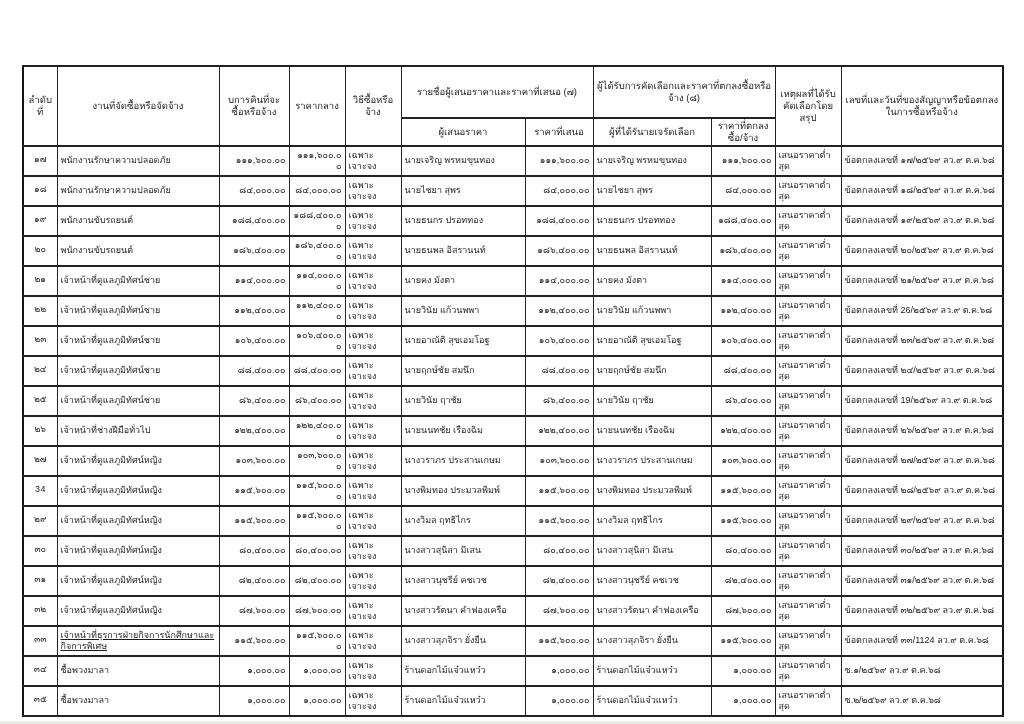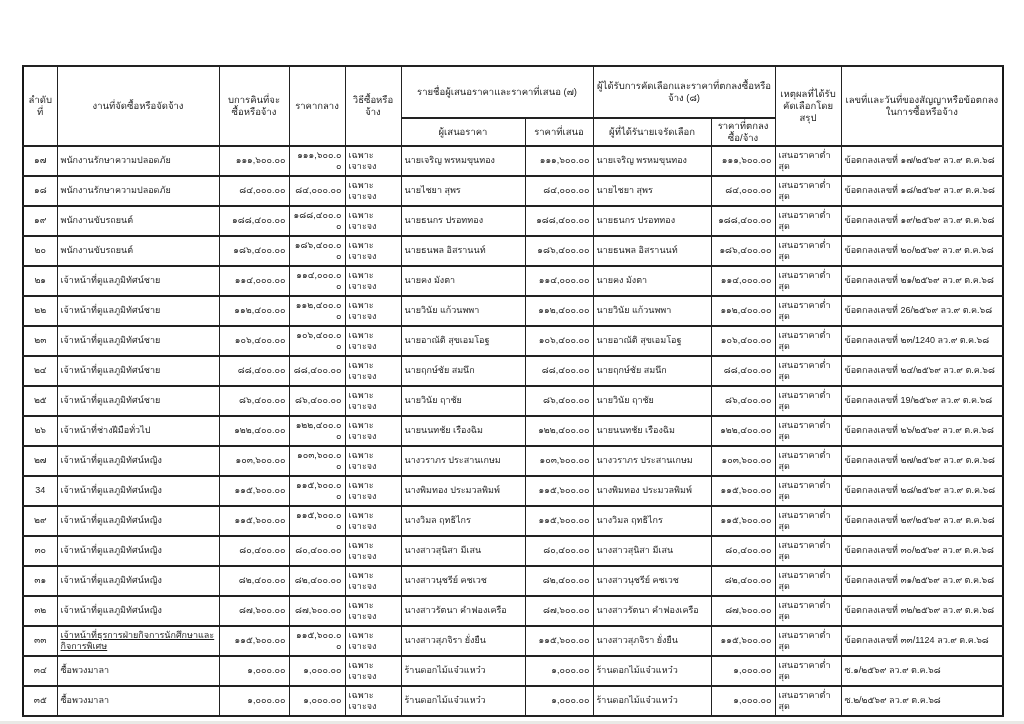--- a/index.html
+++ b/index.html
@@ -28,21 +28,21 @@
     line-height: 1.25;
     overflow: hidden;
     vertical-align: middle;
     white-space: normal;
     word-break: break-word;
   }
   table.proc thead th { text-align: center; font-size: 9.5px; }
   thead tr.h-main th { height: 52px; }
   thead tr.h-sub th { height: 24px; border-bottom-width: 2.5px; }
   tbody td { height: 30px; }
-  td.al-c { text-align: center; }
+  td.al-c { text-align: center; font-family: Liberation Mono, monospace; }
   td.al-l { text-align: left; }
   td.al-r { text-align: right; }
   td.small-text { font-size: 7px; text-decoration: underline; }
   td.cell-contract { font-size: 8.5px; }
   .page-bottom-edge {
     position: absolute; left: 0; bottom: 0;
     width: 1024px; height: 3px;
     background: #e9e9e6;
   }
 </style>
@@ -166,21 +166,21 @@
           <td class="al-c">๒๓</td>
           <td class="al-l">เจ้าหน้าที่ดูแลภูมิทัศน์ชาย</td>
           <td class="al-r">๑๐๖,๔๐๐.๐๐</td>
           <td class="al-r">๑๐๖,๔๐๐.๐๐</td>
           <td class="al-l">เฉพาะเจาะจง</td>
           <td class="al-l">นายอาณัติ  สุขเอมโอฐ</td>
           <td class="al-r">๑๐๖,๔๐๐.๐๐</td>
           <td class="al-l">นายอาณัติ  สุขเอมโอฐ</td>
           <td class="al-r">๑๐๖,๔๐๐.๐๐</td>
           <td class="al-l">เสนอราคาต่ำสุด</td>
-          <td class="al-l cell-contract">ข้อตกลงเลขที่ ๒๓/1240 ลว.๙ ต.ค.๖๘</td>
+          <td class="al-l cell-contract">ข้อตกลงเลขที่ ๒๓/๒๕๖๙ ลว.๙ ต.ค.๖๘</td>
         </tr>
         <tr>
           <td class="al-c">๒๔</td>
           <td class="al-l">เจ้าหน้าที่ดูแลภูมิทัศน์ชาย</td>
           <td class="al-r">๘๘,๔๐๐.๐๐</td>
           <td class="al-r">๘๘,๔๐๐.๐๐</td>
           <td class="al-l">เฉพาะเจาะจง</td>
           <td class="al-l">นายฤกษ์ชัย  สมนึก</td>
           <td class="al-r">๘๘,๔๐๐.๐๐</td>
           <td class="al-l">นายฤกษ์ชัย  สมนึก</td>

